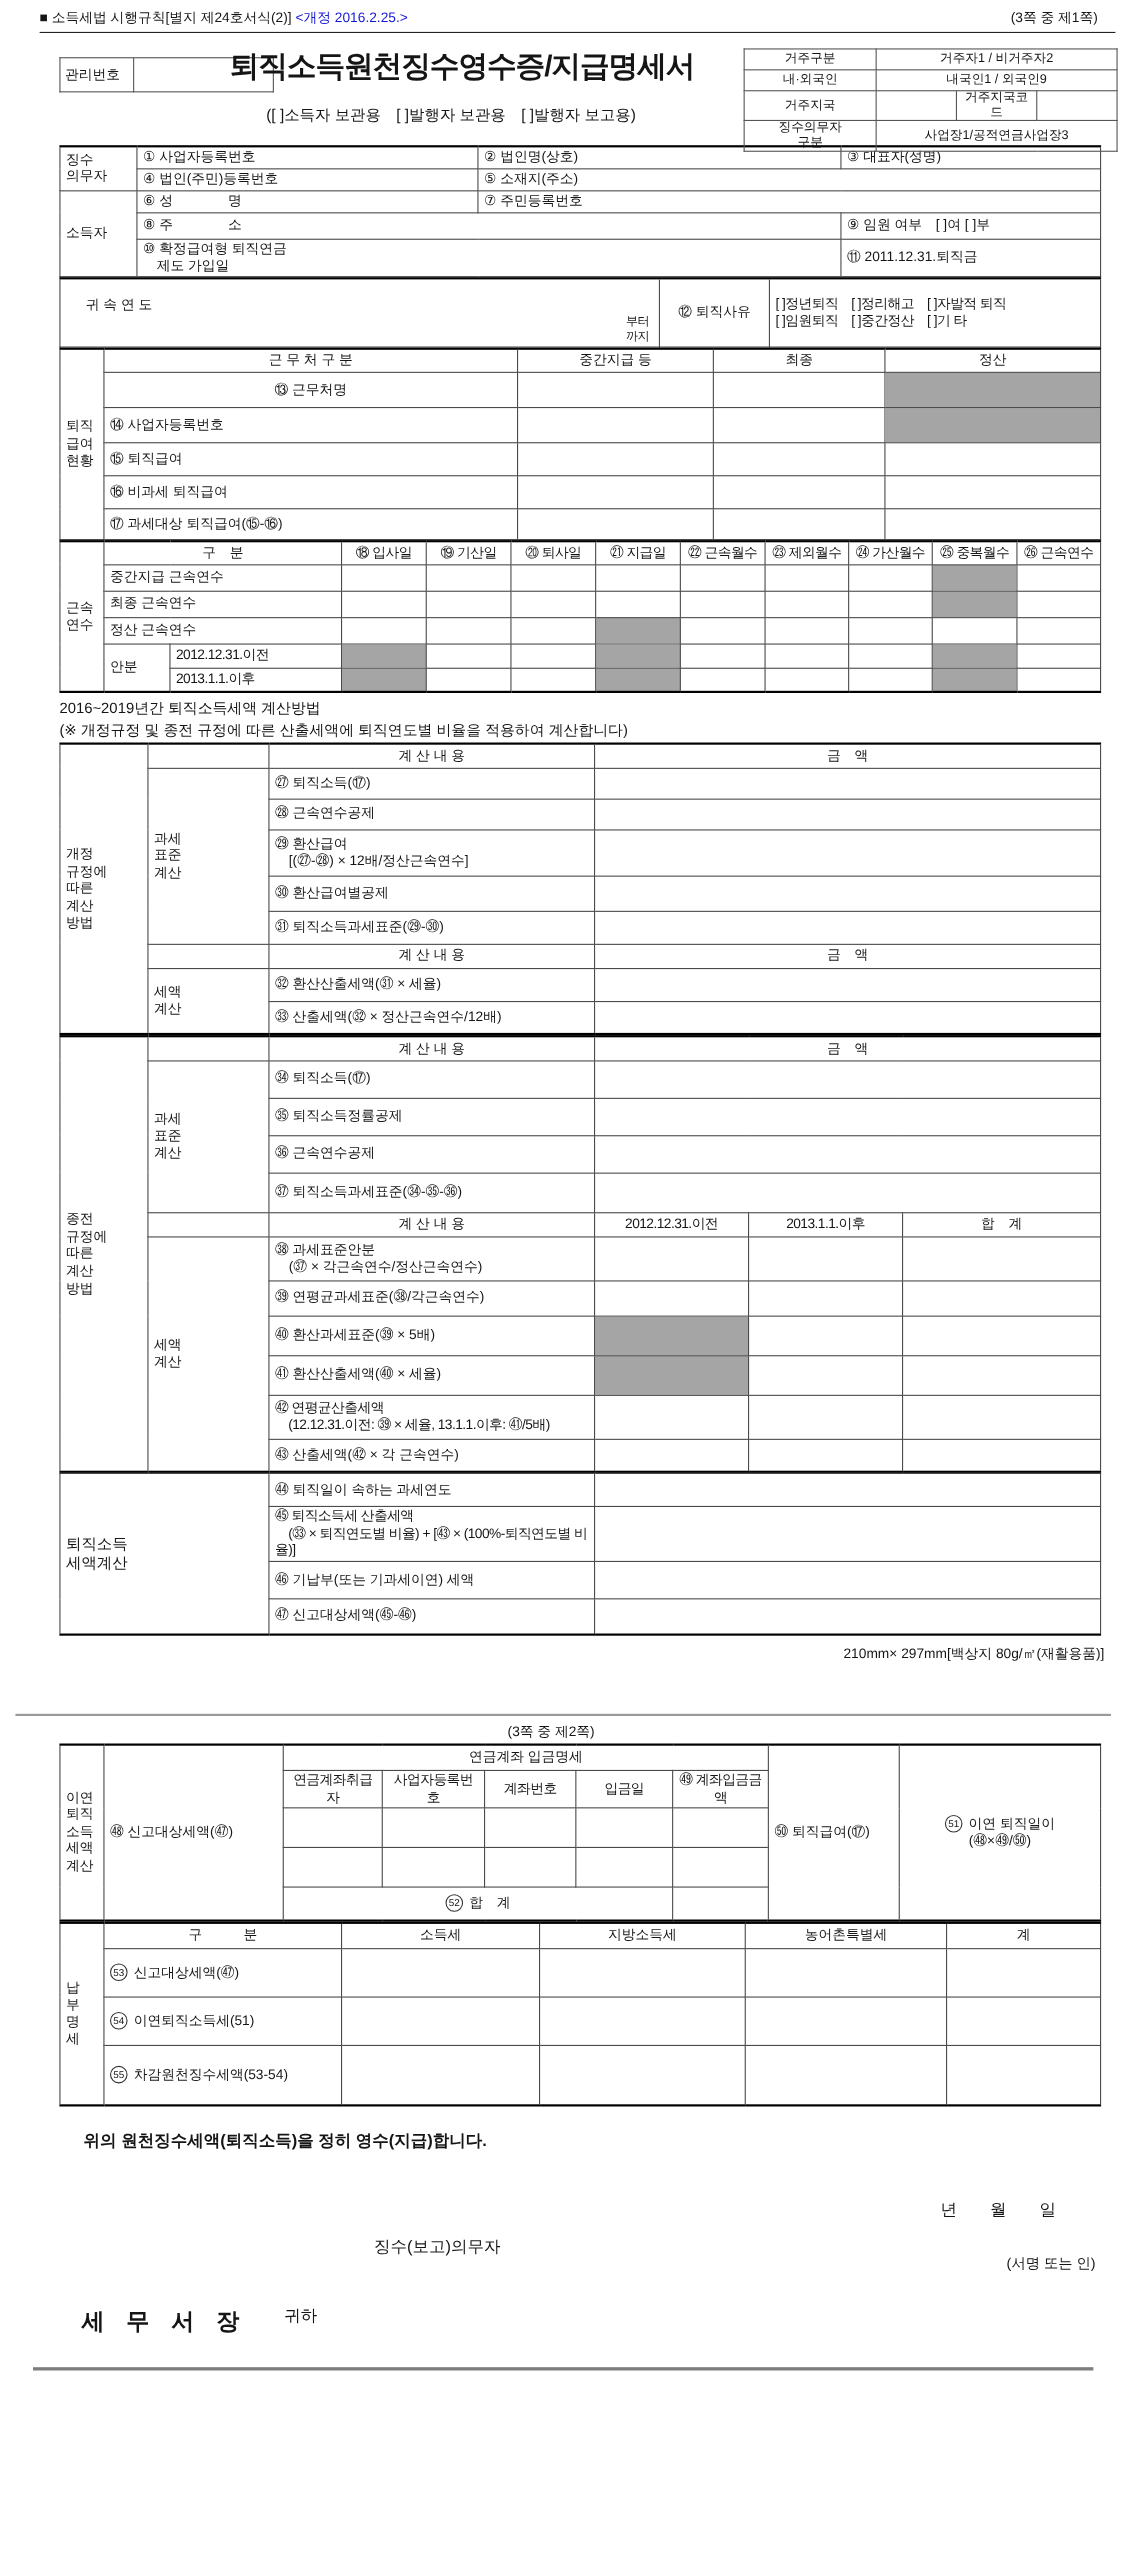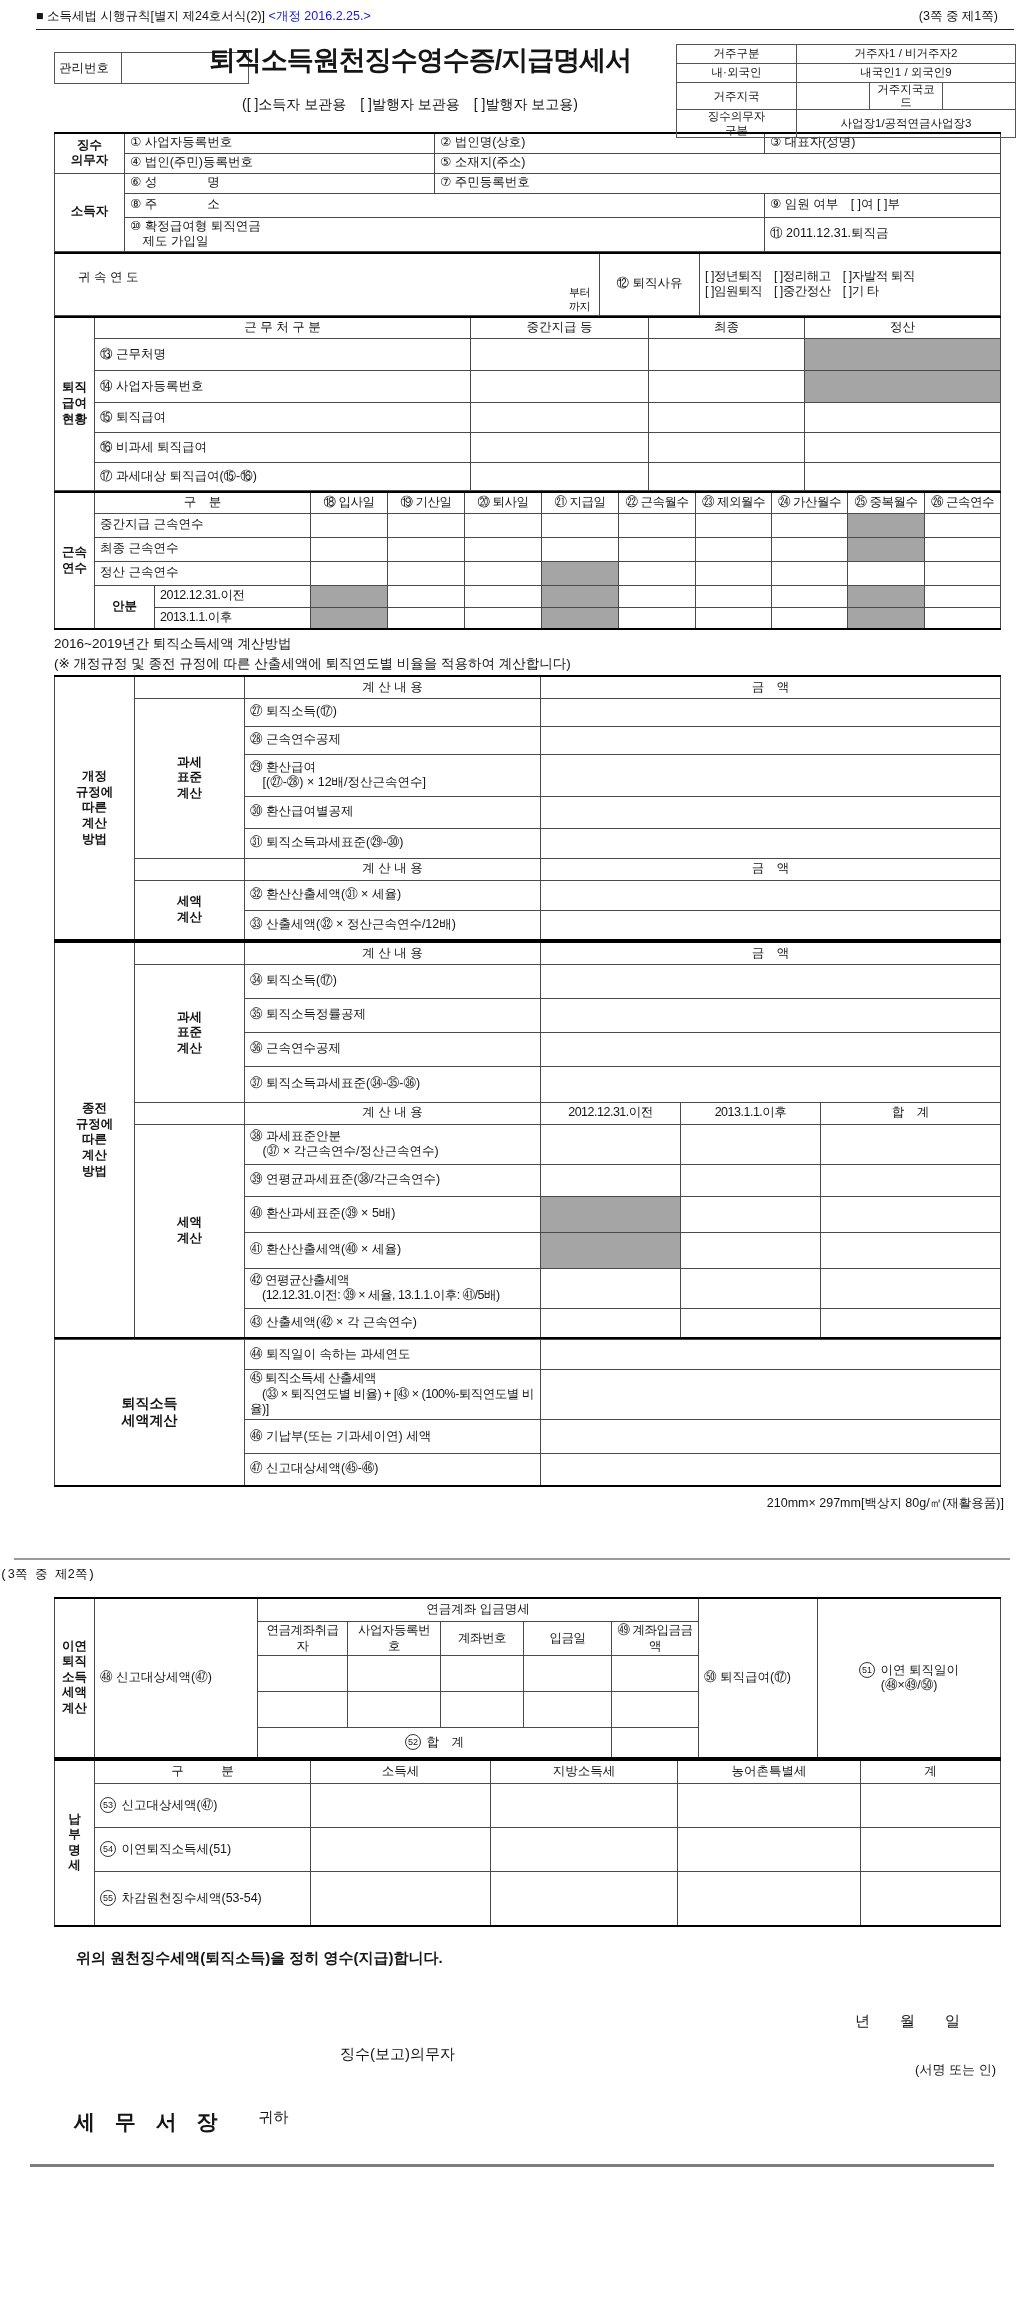--- a/index.html
+++ b/index.html
@@ -17,29 +17,29 @@
          font-size:27px;font-weight:bold;letter-spacing:-1px;}
   .subtitle{position:absolute;left:150px;top:96px;width:520px;text-align:center;font-size:14px;}
   .rbox{position:absolute;left:676px;top:44px;border-collapse:collapse;table-layout:fixed;width:340px;}
   .rbox td{border:1px solid #555;font-size:11.5px;padding:0 2px;text-align:center;white-space:pre-line;line-height:1.15;}
   
   .ftable{border-collapse:collapse;table-layout:fixed;margin-left:54px;width:946px;}
   .ftable td{border:1px solid #4a4a4a;padding:1px 5px;vertical-align:middle;
              white-space:pre-line;overflow:hidden;font-size:12.5px;line-height:1.25;}
   .tt{border-top:2.5px solid #000 !important;}
   .tb{border-bottom:2.5px solid #000 !important;}
-  .side{text-align:center;padding:0 1px;font-size:12.5px;font-weight:bold;}
+  .side{padding:0 1px;font-size:12.5px;}
   .c{text-align:center;}
   .sm{font-size:11px;letter-spacing:-0.5px;}
   .gray{background:#a5a5a5;}
   .fill{background:#fff;}
   .notes{margin:4px 0 2px 54px;font-size:13.5px;line-height:1.45;}
   .paper-spec{margin:8px 20px 0 0;text-align:right;font-size:12.5px;}
   .pgdiv{margin:46px 14px 0 14px;border-top:2.5px solid #9a9a9a;}
-  .pmark2{margin:6px 22px 14px 0;text-align:left;font-size:12.5px;font-family:Liberation Mono, monospace;}
+  .pmark2{margin:6px 22px 2px 0;text-align:center;font-size:12.5px;}
   .circ{display:inline-block;width:14px;height:14px;line-height:14px;border:1px solid #333;
         border-radius:50%;text-align:center;font-size:9px;vertical-align:1px;margin-right:2px;}
   .decl{margin:22px 0 0 76px;font-size:15px;font-weight:bold;}
   .dateline{margin:44px 64px 0 0;text-align:right;font-size:15px;}
   .signrow{display:flex;align-items:center;margin-top:14px;}
   .signer{margin-left:340px;font-size:15px;}
   .signnote{margin-left:auto;margin-right:28px;font-size:13px;transform:translateY(16px);}
   .taxchief{margin:44px 0 0 74px;display:flex;align-items:flex-start;}
   .taxchief .big{font-size:21px;font-weight:bold;letter-spacing:7px;}
   .taxchief .suffix{font-size:15px;margin-left:34px;}
@@ -156,21 +156,21 @@
     <tbody>
         <tr style="height:22px;">
       <td rowspan="6" class="side tt">퇴직
 급여
 현황</td>
       <td class="tt c">근 무 처 구 분</td>
       <td class="tt c">중간지급 등</td>
       <td class="tt c">최종</td>
       <td class="tt c">정산</td>
     </tr>
-    <tr style="height:32px;">
+    <tr style="height:32px;text-align:center;">
       <td>⑬ 근무처명</td>
       <td class="fill"></td>
       <td class="fill"></td>
       <td class="gray"></td>
     </tr>
     <tr style="height:32px;">
       <td>⑭ 사업자등록번호</td>
       <td class="fill"></td>
       <td class="fill"></td>
       <td class="gray"></td>

